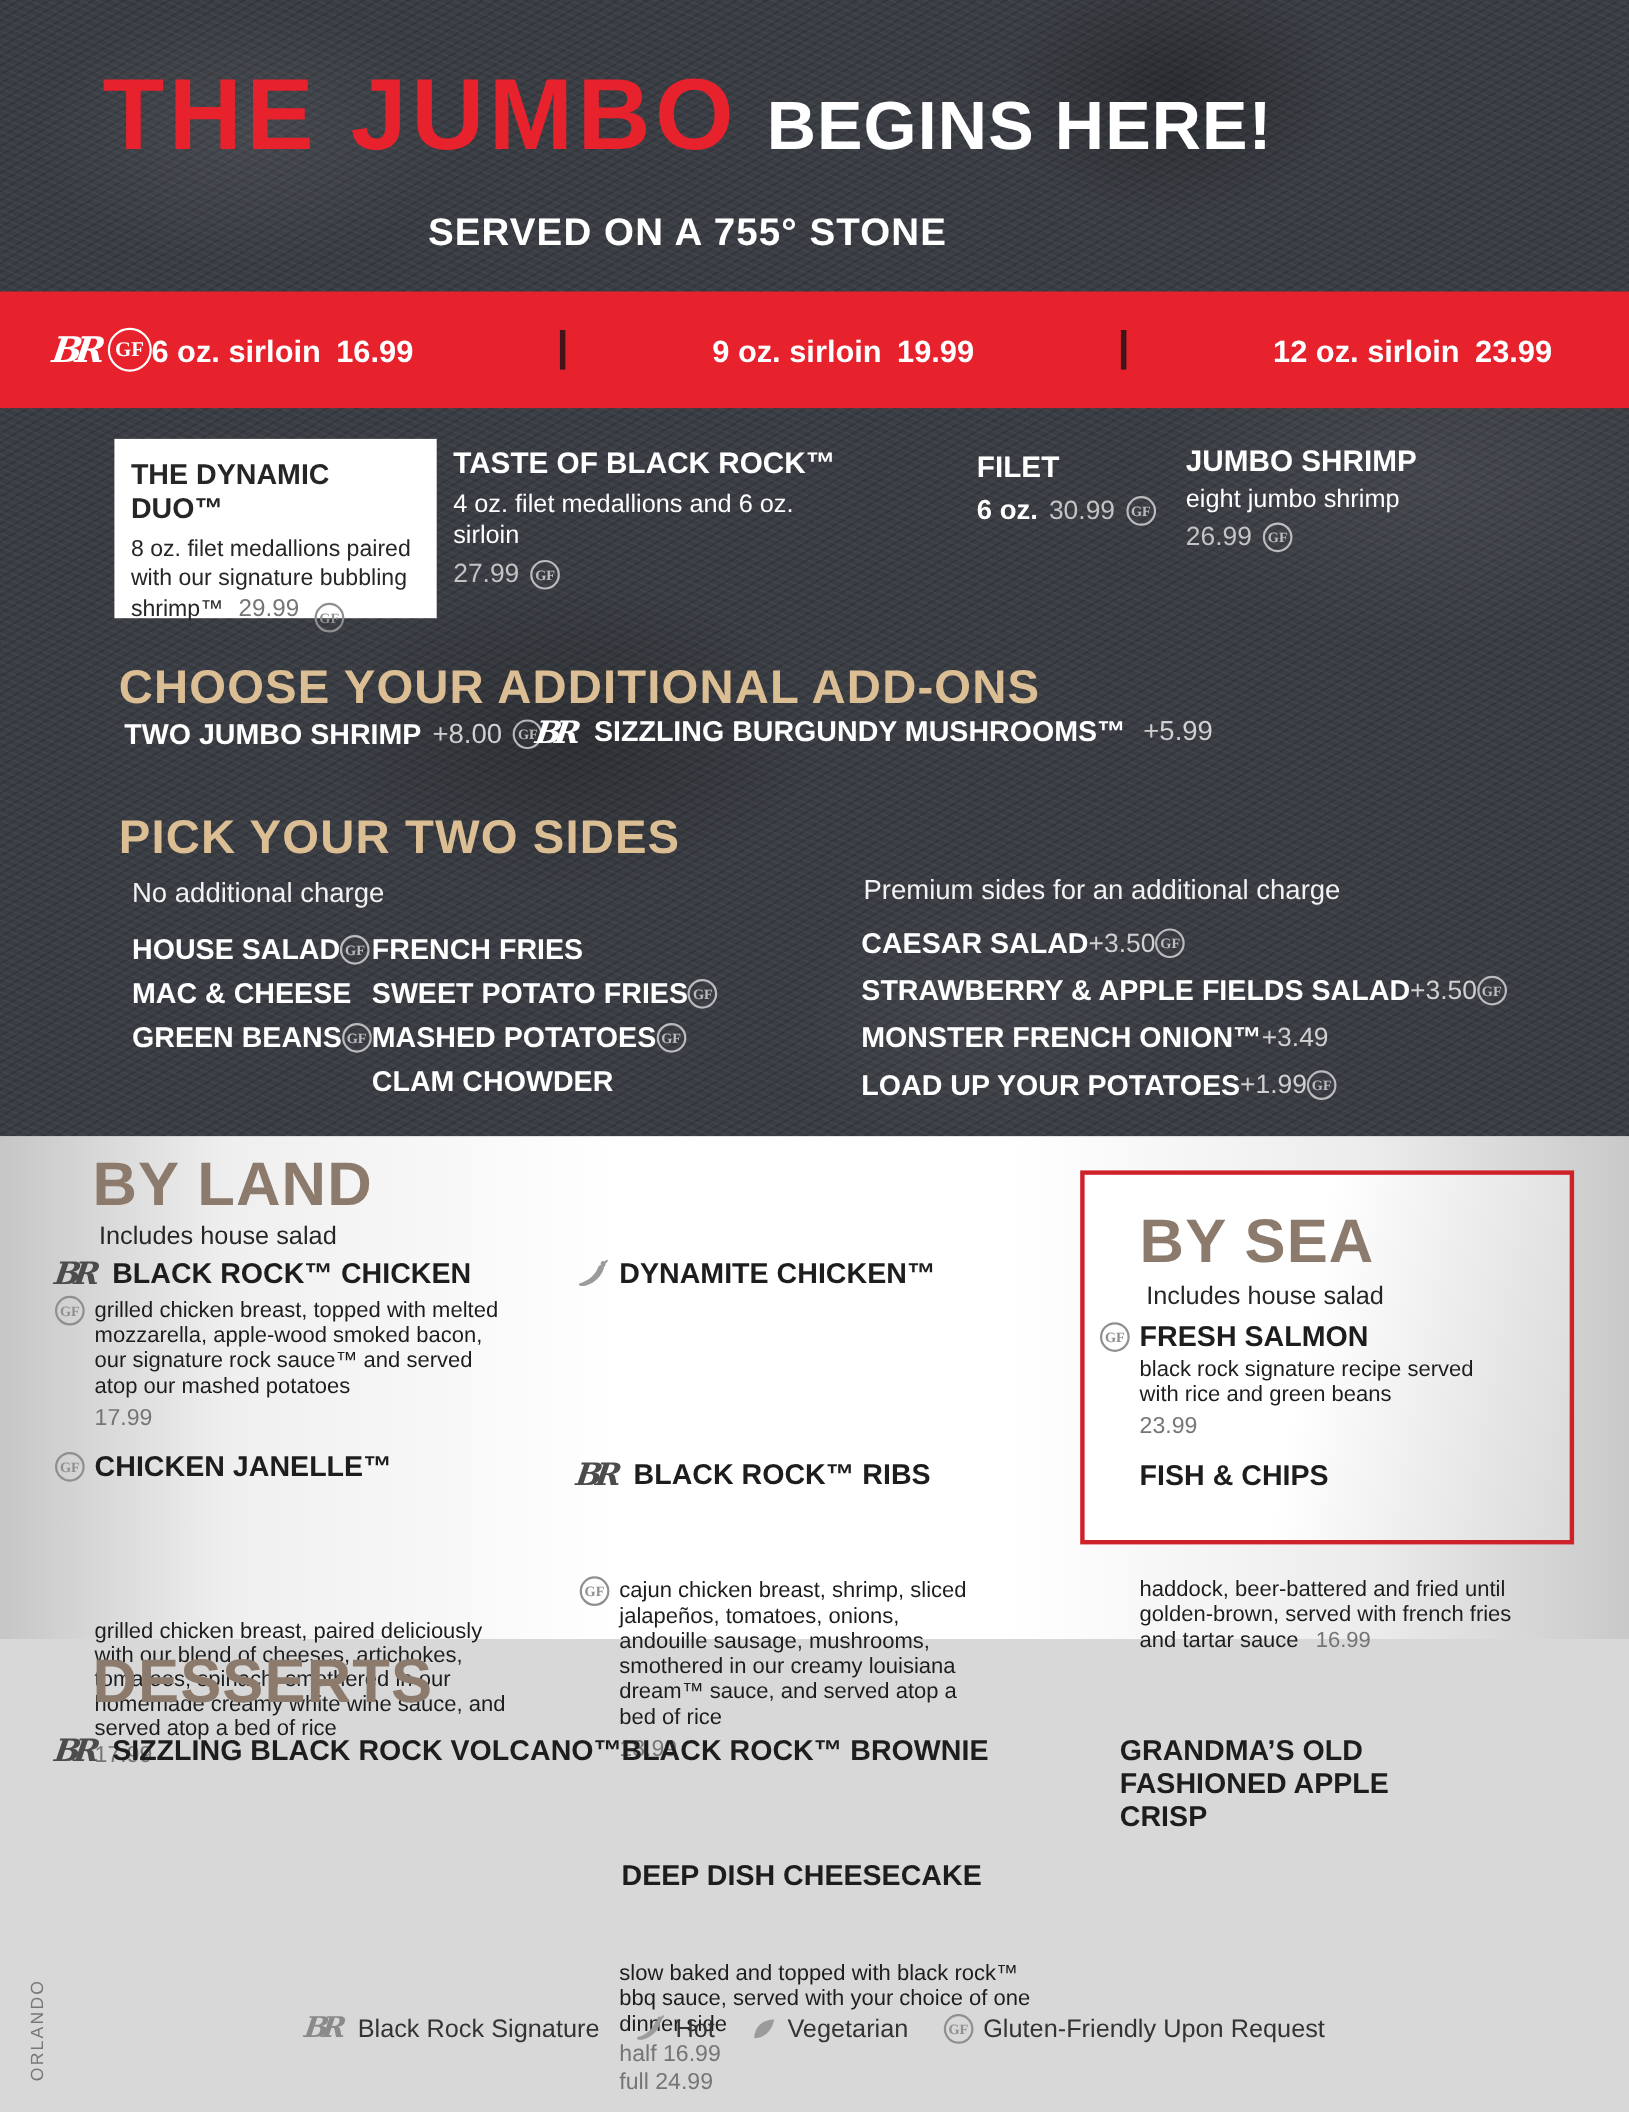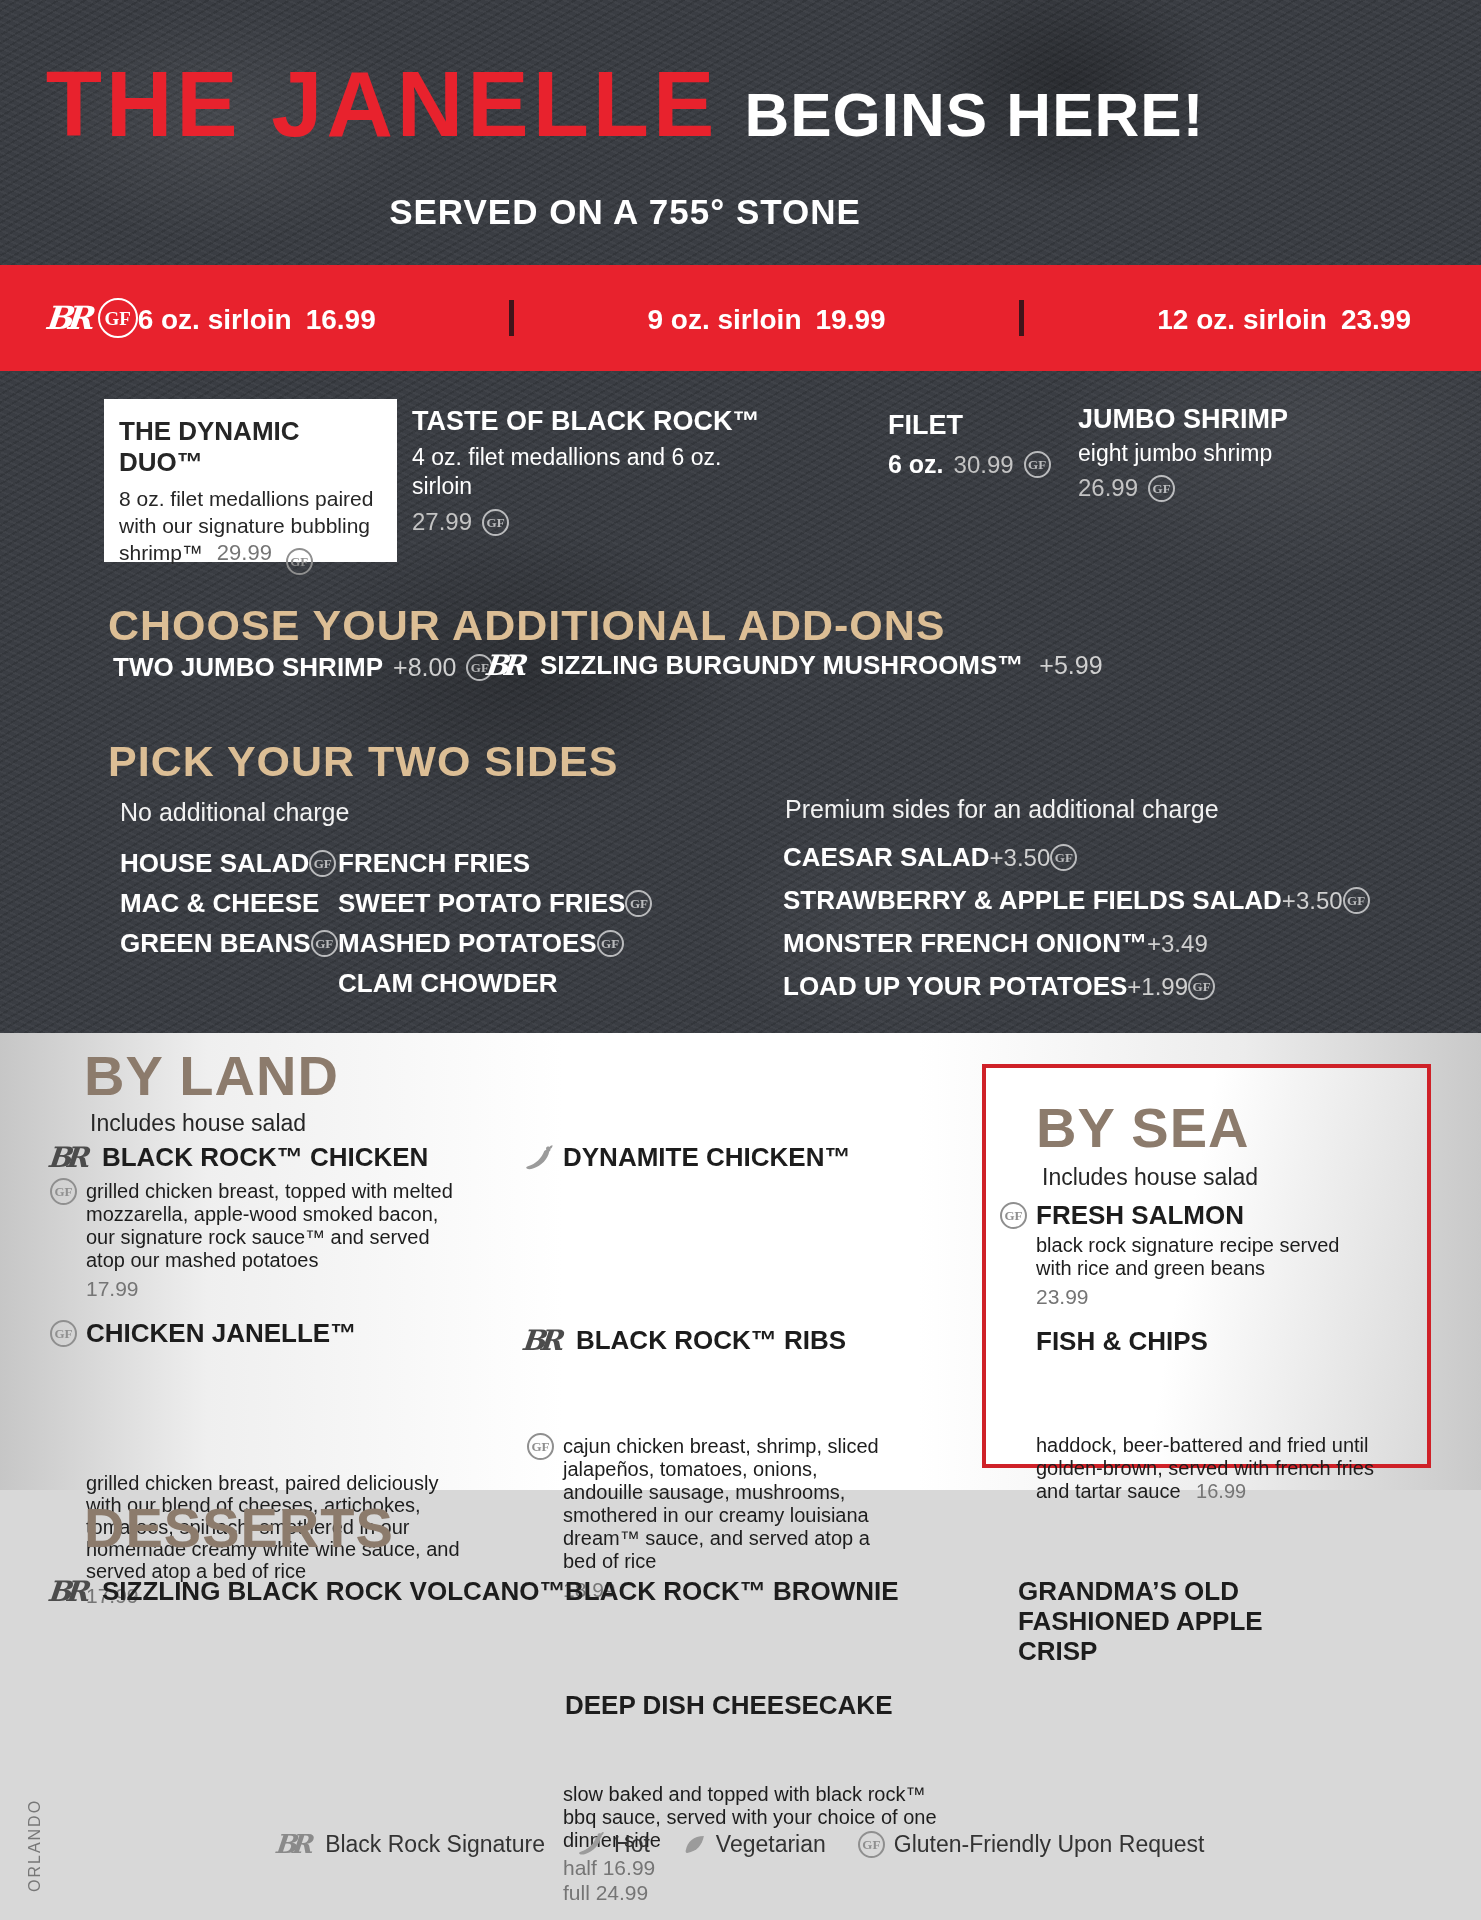--- a/index.html
+++ b/index.html
@@ -62,39 +62,39 @@
     background:linear-gradient(90deg,#c6c6c6 0%,#efefef 14%,#ffffff 38%,#ffffff 62%,#ececec 84%,#c9c9c9 100%);}
   .h-taupe{font-weight:bold;font-size:56px;line-height:1;color:#8c7b6c;letter-spacing:1px;white-space:nowrap;}
   .note-dark{font-size:23px;color:#262626;white-space:nowrap;}
   .item-head{display:flex;align-items:center;gap:9px;white-space:nowrap;}
   .item-title{font-weight:bold;font-size:26px;color:#1d1d1d;}
   .item-body{position:relative;font-size:20px;line-height:23px;color:#1d1d1d;}
   .gutter-gf{position:absolute;left:-36px;top:-2px;}
   .price-g{color:#757575;}
   .price-line{font-size:21px;color:#757575;margin-top:5px;}
   
-  .sea-box{position:absolute;left:982px;top:1064px;width:449px;height:404px;box-sizing:border-box;border:4px solid #cf2128;
+  .sea-box{position:absolute;left:982px;top:1064px;width:449px;height:340px;box-sizing:border-box;border:4px solid #cf2128;
     background:linear-gradient(100deg,#ffffff 45%,#dadada 100%);}
   
   .legend{position:absolute;top:1830px;left:0;width:1481px;display:flex;justify-content:center;align-items:center;gap:32px;}
   .legend .li{display:flex;align-items:center;gap:9px;font-size:23px;color:#333;white-space:nowrap;}
   .disclaimer{position:absolute;top:1864px;left:0;width:1481px;text-align:center;font-size:19px;color:#2f2f2f;}
   .orlando{position:absolute;left:26px;top:1892px;transform:rotate(-90deg);transform-origin:left top;
     font-size:16px;letter-spacing:2px;color:#777;white-space:nowrap;}
   svg{flex:none;}
 </style>
 </head>
 <body>
 
 <div id="menu">
 
   <div class="dark-top">
 
     <div class="title-row">
-      <span class="t-sizzle">THE JANELLE</span>
+      <span class="t-sizzle">THE JUMBO</span>
       <span class="t-begins">BEGINS HERE!</span>
     </div>
     <div class="t-sub">SERVED ON A 755° STONE</div>
 
     <div class="banner">
       <span class="br">BR</span>
       <span class="gf big">GF</span>
       <div class="banner-opts">
         <span class="opt">
           <span>6 oz. sirloin</span>

